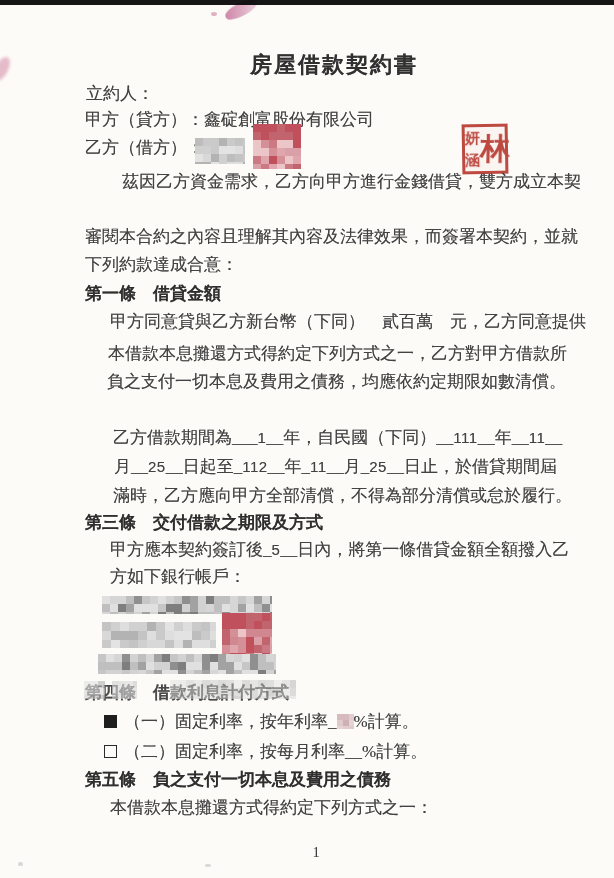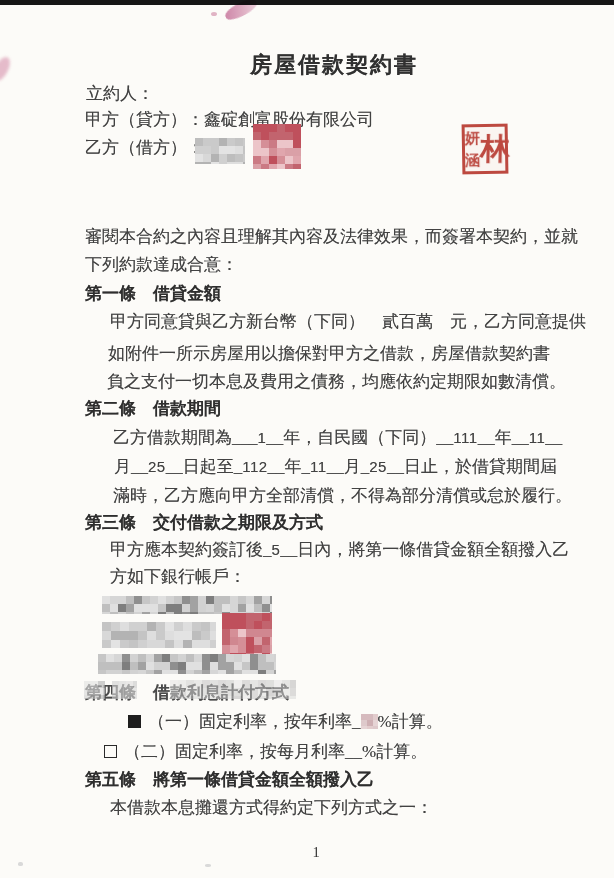--- a/index.html
+++ b/index.html
@@ -161,33 +161,31 @@
     </div>
 
   <div class="seal seal-name">
     <div class="lcol">
       <span>妍</span>
       <span>涵</span>
     </div>
     <div class="rcol">林</div>
   </div>
 
+  <div class="ln" style="left:122px;top:172px;">茲因乙方資金需求，乙方向甲方進行金錢借貸，雙方成立本契</div>
   <div class="ln" style="left:85px;top:255px;">下列約款達成合意：</div>
   <div class="ln" style="left:85px;top:227px;">審閱本合約之內容且理解其內容及法律效果，而簽署本契約，並就</div>
 
   <div class="ln heading" style="left:85px;top:284px;">
     <span class="cno">第一條</span><span class="ctitle">借貸金額</span>
   </div>
   <div class="ln" style="left:110px;top:312px;">甲方同意貸與乙方新台幣（下同）　貳百萬　元，乙方同意提供</div>
-  <div class="ln" style="left:108px;top:344px;">如附件一所示房屋用以擔保對甲方之借款，房屋借款契約書</div>
+  <div class="ln" style="left:108px;top:344px;">本借款本息攤還方式得約定下列方式之一，乙方對甲方借款所</div>
   <div class="ln" style="left:107px;top:372px;">負之支付一切本息及費用之債務，均應依約定期限如數清償。</div>
 
-  <div class="ln heading" style="left:85px;top:399px;">
-    <span class="cno">第二條</span><span class="ctitle">借款期間</span>
-  </div>
   <div class="ln wrap-num" style="left:113px;top:428px;">乙方借款期間為___<span class="num">1</span>__年，自民國（下同）__<span class="num">111</span>__年__<span class="num">11</span>__</div>
   <div class="ln wrap-num" style="left:114px;top:457px;">月__<span class="num">25</span>__日起至_<span class="num">112</span>__年_<span class="num">11</span>__月_<span class="num">25</span>__日止，於借貸期間屆</div>
   <div class="ln" style="left:113px;top:486px;">滿時，乙方應向甲方全部清償，不得為部分清償或怠於履行。</div>
 
   <div class="ln heading" style="left:85px;top:513px;">
     <span class="cno">第三條</span><span class="ctitle">交付借款之期限及方式</span>
   </div>
   <div class="ln wrap-num" style="left:110px;top:540px;">甲方應本契約簽訂後_<span class="num">5</span>__日內，將第一條借貸金額全額撥入乙</div>
   <div class="ln" style="left:110px;top:567px;">方如下銀行帳戶：</div>
 
@@ -488,26 +486,26 @@
       <div class="cell" style="left: 64px; top: 16px; width: 8px; height: 8px; background: rgb(179, 179, 179);"></div>
       <div class="cell" style="left: 72px; top: 16px; width: 8px; height: 8px; background: rgb(227, 227, 227);"></div>
       <div class="cell" style="left: 80px; top: 16px; width: 8px; height: 8px; background: rgb(189, 189, 189);"></div>
       <div class="cell" style="left: 88px; top: 16px; width: 8px; height: 8px; background: rgb(202, 202, 202);"></div>
       <div class="cell" style="left: 96px; top: 16px; width: 8px; height: 8px; background: rgb(196, 196, 196);"></div>
       <div class="cell" style="left: 104px; top: 16px; width: 8px; height: 8px; background: rgb(216, 216, 216);"></div>
       <div class="cell" style="left: 112px; top: 16px; width: 8px; height: 8px; background: rgb(216, 216, 216);"></div>
       <div class="cell" style="left: 120px; top: 16px; width: 8px; height: 8px; background: rgb(216, 216, 216);"></div>
     </div>
 
-  <div class="ln" style="left:104px;top:712px;margin-left:24px;">
+  <div class="ln" style="left:104px;top:712px;">
     <span class="cb filled"></span><span>（一）固定利率，按年利率_</span><span class="chip mosaic"><div class="cell" style="left: 0px; top: 0px; width: 6px; height: 6px; background: rgb(214, 186, 190);"></div><div class="cell" style="left: 6px; top: 0px; width: 6px; height: 6px; background: rgb(214, 186, 190);"></div><div class="cell" style="left: 12px; top: 0px; width: 6px; height: 6px; background: rgb(226, 204, 205);"></div><div class="cell" style="left: 0px; top: 6px; width: 6px; height: 6px; background: rgb(222, 201, 203);"></div><div class="cell" style="left: 6px; top: 6px; width: 6px; height: 6px; background: rgb(207, 176, 180);"></div><div class="cell" style="left: 12px; top: 6px; width: 6px; height: 6px; background: rgb(230, 212, 213);"></div><div class="cell" style="left: 0px; top: 12px; width: 6px; height: 6px; background: rgb(230, 212, 213);"></div><div class="cell" style="left: 6px; top: 12px; width: 6px; height: 6px; background: rgb(226, 204, 205);"></div><div class="cell" style="left: 12px; top: 12px; width: 6px; height: 6px; background: rgb(222, 201, 203);"></div></span><span>%計算。</span>
   </div>
   <div class="ln" style="left:104px;top:742px;">
     <span class="cb empty"></span><span>（二）固定利率，按每月利率__%計算。</span>
   </div>
 
   <div class="ln heading" style="left:85px;top:770px;">
-    <span class="cno">第五條</span><span class="ctitle">將第一條借貸金額全額撥入乙</span>
+    <span class="cno">第五條</span><span class="ctitle">負之支付一切本息及費用之債務</span>
   </div>
   <div class="ln" style="left:110px;top:798px;">本借款本息攤還方式得約定下列方式之一：</div>
 
   <div class="pagenum">1</div>
 </div>
 
 </body></html>

